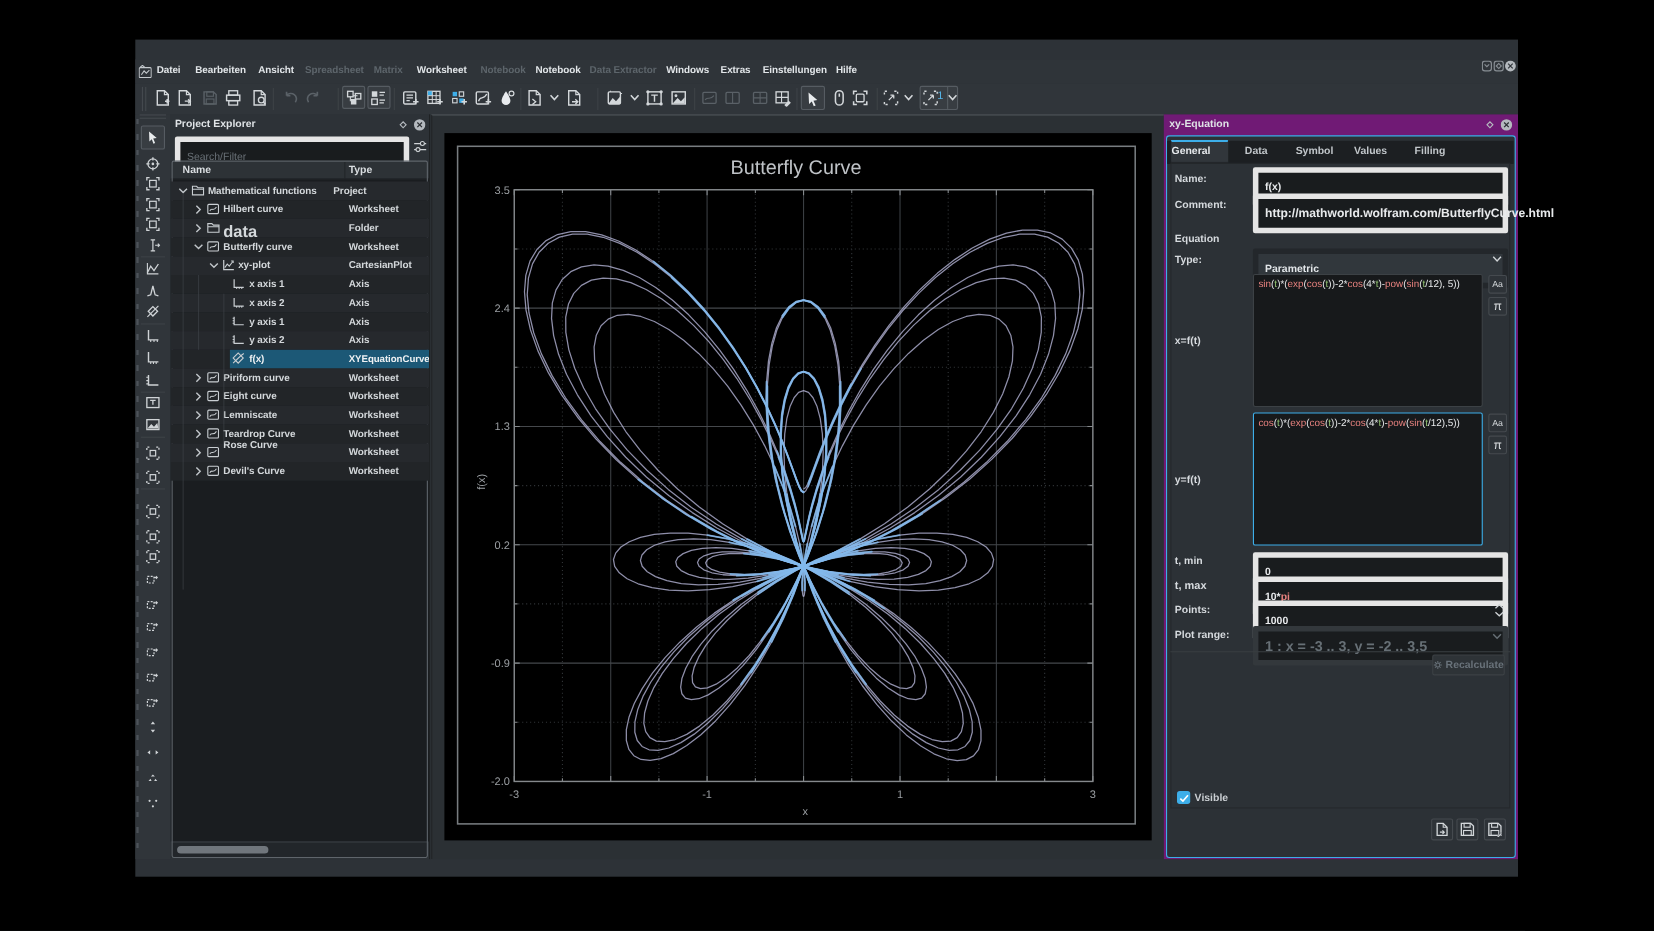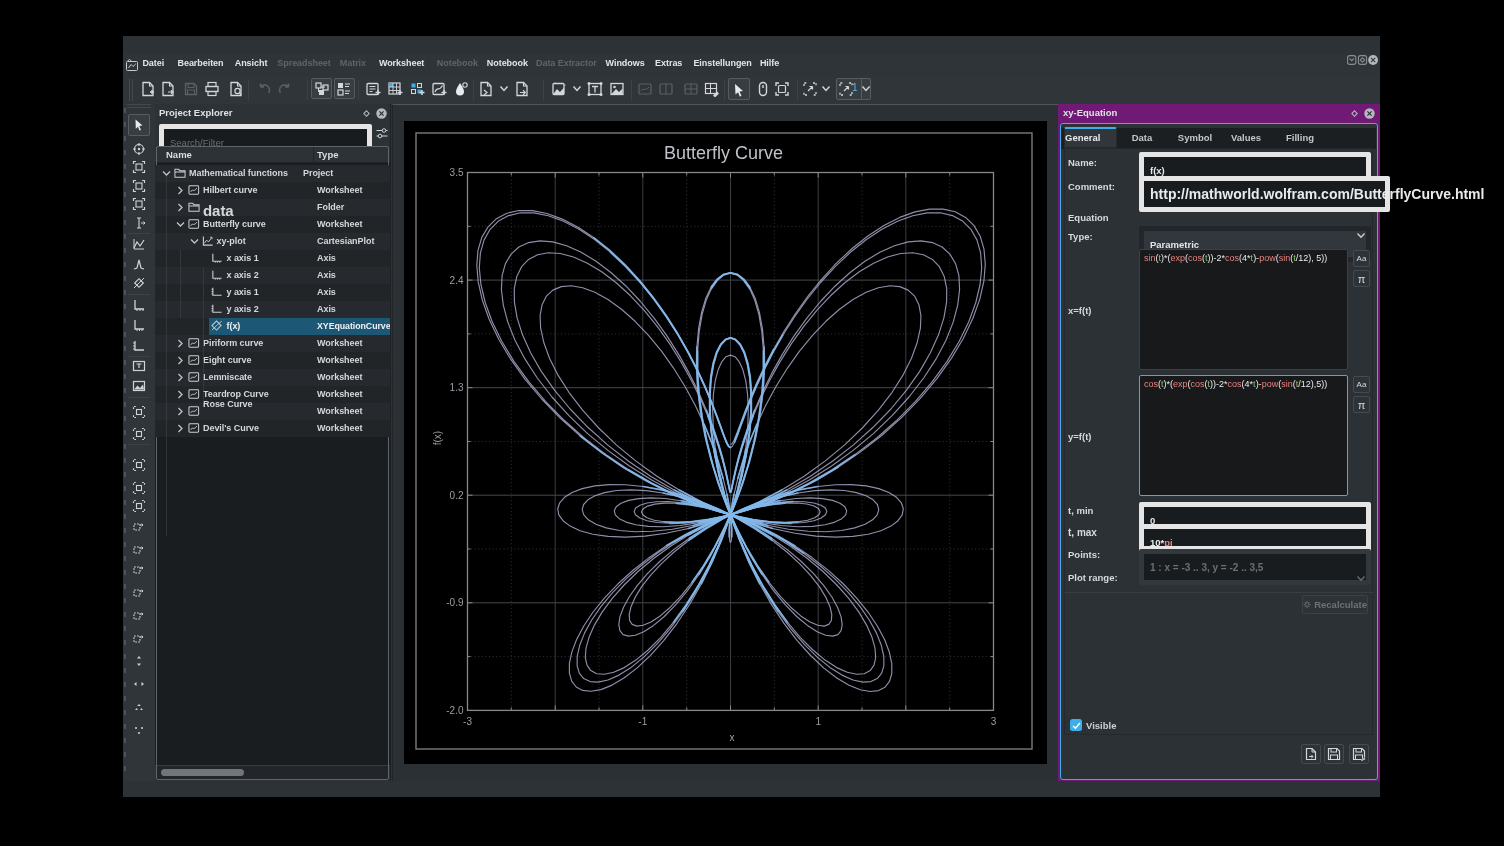--- a/index.html
+++ b/index.html
@@ -650,21 +650,21 @@
 <div class="abs" style="left:3px;top:24px;width:315px;height:20.5px;background:#1c1f22"></div>
 <div class="abs" style="left:6px;top:23px;width:53px;height:21px;background:#31363b;border:1px solid #26292d;border-top:2.5px solid #3daee9;border-radius:2px 2px 0 0;font-size:9.5px;font-weight:bold;color:#e8ebee;line-height:17px">General</div>
 <div class="abs" style="left:65px;top:25px;width:38px;height:19px;text-align:center;font-size:9.5px;font-weight:bold;color:#c2c7cb;line-height:17px">Data</div>
 <div class="abs" style="left:115px;top:25px;width:44px;height:19px;text-align:center;font-size:9.5px;font-weight:bold;color:#c2c7cb;line-height:17px">Symbol</div>
 <div class="abs" style="left:167px;top:25px;width:42px;height:19px;text-align:center;font-size:9.5px;font-weight:bold;color:#c2c7cb;line-height:17px">Values</div>
 <div class="abs" style="left:220px;top:25px;width:44px;height:19px;text-align:center;font-size:9.5px;font-weight:bold;color:#c2c7cb;line-height:17px">Filling</div>
 <div class="abs" style="left:6px;top:44px;width:309px;height:587px;border:1px solid #25282c"></div>
 <div class="abs" style="left:10px;top:52.5px;font-size:9.5px;font-weight:bold;color:#d6dade">Name:</div>
 <div class="inp" style="left:81px;top:48px;width:232px;height:19px;font-size:9.5px;color:#e8eaec">f(x)</div>
 <div class="abs" style="left:10px;top:76.5px;font-size:9.5px;font-weight:bold;color:#d6dade">Comment:</div>
-<div class="inp" style="left:81px;top:72px;width:251px;height:19px;font-size:14px;color:#e8eaec">http://mathworld.wolfram.com/ButterflyCurve.html</div>
+<div class="inp" style="left:81px;top:72px;width:232px;height:19px;font-size:11px;color:#e8eaec">http://mathworld.wolfram.com/ButterflyCurve.html</div>
 <div class="abs" style="left:10px;top:108px;font-size:9.5px;font-weight:bold;font-weight:bold;color:#d6dade">Equation</div>
 <div class="abs" style="left:10px;top:127px;font-size:9.5px;font-weight:bold;color:#d6dade">Type:</div>
 <div class="inp" style="left:81px;top:122px;width:232px;height:19px;font-size:9.5px;background:#31373c;border-color:#23272b;color:#e2e6e9">Parametric</div>
 <svg class="abs" style="left:298px;top:128px" width="10" height="8">
         <path d="M1.5 1.5 L5 5.2 L8.5 1.5" fill="none" stroke="#cfd3d6" stroke-width="1.3"></path>
       </svg>
 <div class="abs" style="left:81px;top:145px;width:209px;height:121px;background:#17191b;border:1px solid #3c4145;border-radius:2px;font-size:9px;color:#e8eaec;padding:3px 4px;white-space:nowrap;overflow:hidden"><span style="color:#e8827f">sin</span>(<span style="color:#8fbf6f">t</span>)*(<span style="color:#e8827f">exp</span>(<span style="color:#e8827f">cos</span>(<span style="color:#8fbf6f">t</span>))-2*<span style="color:#e8827f">cos</span>(4*<span style="color:#8fbf6f">t</span>)-<span style="color:#e8827f">pow</span>(<span style="color:#e8827f">sin</span>(<span style="color:#8fbf6f">t</span>/12), 5))</div>
 <div class="abs" style="left:10px;top:201px;font-size:9.5px;font-weight:bold;color:#d6dade">x=f(t)</div>
 <div class="abs" style="left:81px;top:271px;width:209px;height:121px;background:#17191b;border:1.3px solid #3daee9;border-radius:2px;font-size:9px;color:#e8eaec;padding:3px 4px;white-space:nowrap;overflow:hidden"><span style="color:#e8827f">cos</span>(<span style="color:#8fbf6f">t</span>)*(<span style="color:#e8827f">exp</span>(<span style="color:#e8827f">cos</span>(<span style="color:#8fbf6f">t</span>))-2*<span style="color:#e8827f">cos</span>(4*<span style="color:#8fbf6f">t</span>)-<span style="color:#e8827f">pow</span>(<span style="color:#e8827f">sin</span>(<span style="color:#8fbf6f">t</span>/12),5))</div>
 <div class="abs" style="left:10px;top:327px;font-size:9.5px;font-weight:bold;color:#d6dade">y=f(t)</div>
@@ -675,21 +675,21 @@
 <div class="abs" style="left:10px;top:401px;font-size:9.5px;font-weight:bold;color:#d6dade">t, min</div>
 <div class="inp" style="left:81px;top:398px;width:232px;height:18px;font-size:9.5px;color:#e8eaec">0</div>
 <div class="abs" style="left:10px;top:423px;font-size:10px;font-weight:bold;color:#d6dade">t, max</div>
 <div class="inp" style="left:81px;top:420px;width:232px;height:18px;font-size:9.5px;color:#e8eaec">10*<span style="color:#e8827f">pi</span></div>
 <div class="abs" style="left:10px;top:445px;font-size:9.5px;font-weight:bold;color:#d6dade">Points:</div>
 <div class="inp" style="left:81px;top:442px;width:232px;height:19px;font-size:9.5px;color:#e8eaec">1000</div>
 <svg class="abs" style="left:300px;top:445px" width="10" height="12" viewBox="0 0 10 12">
         <path d="M1.5 4 L5 0.8 L8.5 4 M1.5 7.6 L5 10.8 L8.5 7.6" fill="none" stroke="#cfd3d6" stroke-width="1.2"></path>
       </svg>
 <div class="abs" style="left:10px;top:468px;font-size:9.5px;font-weight:bold;color:#d6dade">Plot range:</div>
-<div class="inp" style="left:81px;top:445px;width:232px;height:18px;font-size:10px;color:#677076;border-color:#33383c">1 : x = -3 .. 3, y = -2 .. 3,5</div>
+<div class="inp" style="left:81px;top:465px;width:232px;height:18px;font-size:13px;color:#677076;border-color:#33383c">1 : x = -3 .. 3, y = -2 .. 3,5</div>
 <svg class="abs" style="left:298px;top:471px" width="10" height="8">
         <path d="M1.5 1.5 L5 5.2 L8.5 1.5" fill="none" stroke="#677076" stroke-width="1.3"></path>
       </svg>
 <div class="abs" style="left:6px;top:488px;width:309px;height:1px;background:#383d41"></div>
 <div class="abs" style="left:244px;top:491px;width:66px;height:19px;background:#2e3337;border:1px solid #3c4145;border-radius:2px;display:flex;align-items:center;justify-content:center;font-size:9.5px;font-weight:bold;color:#69727a"><svg width="9" height="9" viewBox="0 0 9 9" style="margin-right:3px">
           <circle cx="4.5" cy="4.5" r="2" fill="none" stroke="#69727a"></circle>
           <path d="M4.5 0.5 v1.5 M4.5 7 v1.5 M0.5 4.5 h1.5 M7 4.5 h1.5 M1.7 1.7 l1 1 M6.3 6.3 l1 1 M7.3 1.7 l-1 1 M2.7 6.3 l-1 1" stroke="#69727a"></path>
         </svg>Recalculate</div>
 <div class="abs" style="left:12px;top:615px;width:12px;height:12px;background:#3daee9;border-radius:2.5px"></div>
 <svg class="abs" style="left:13.5px;top:617.5px" width="9" height="8">

